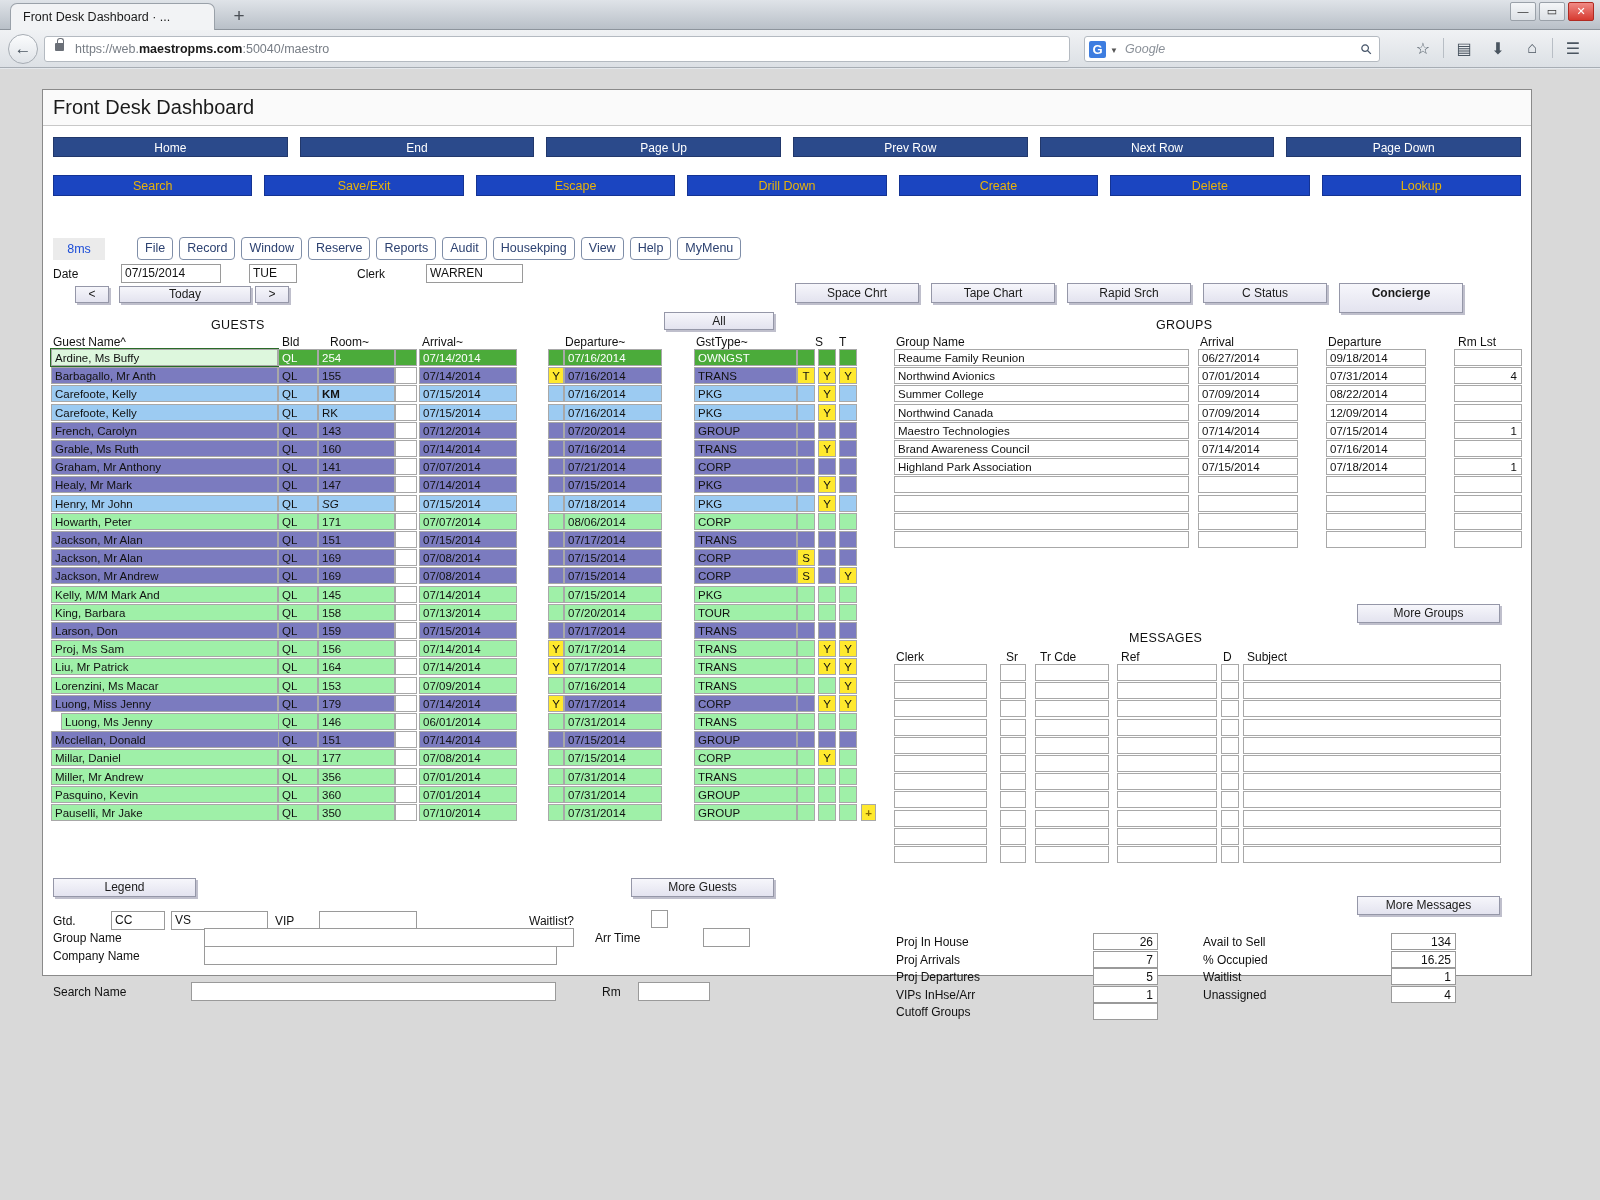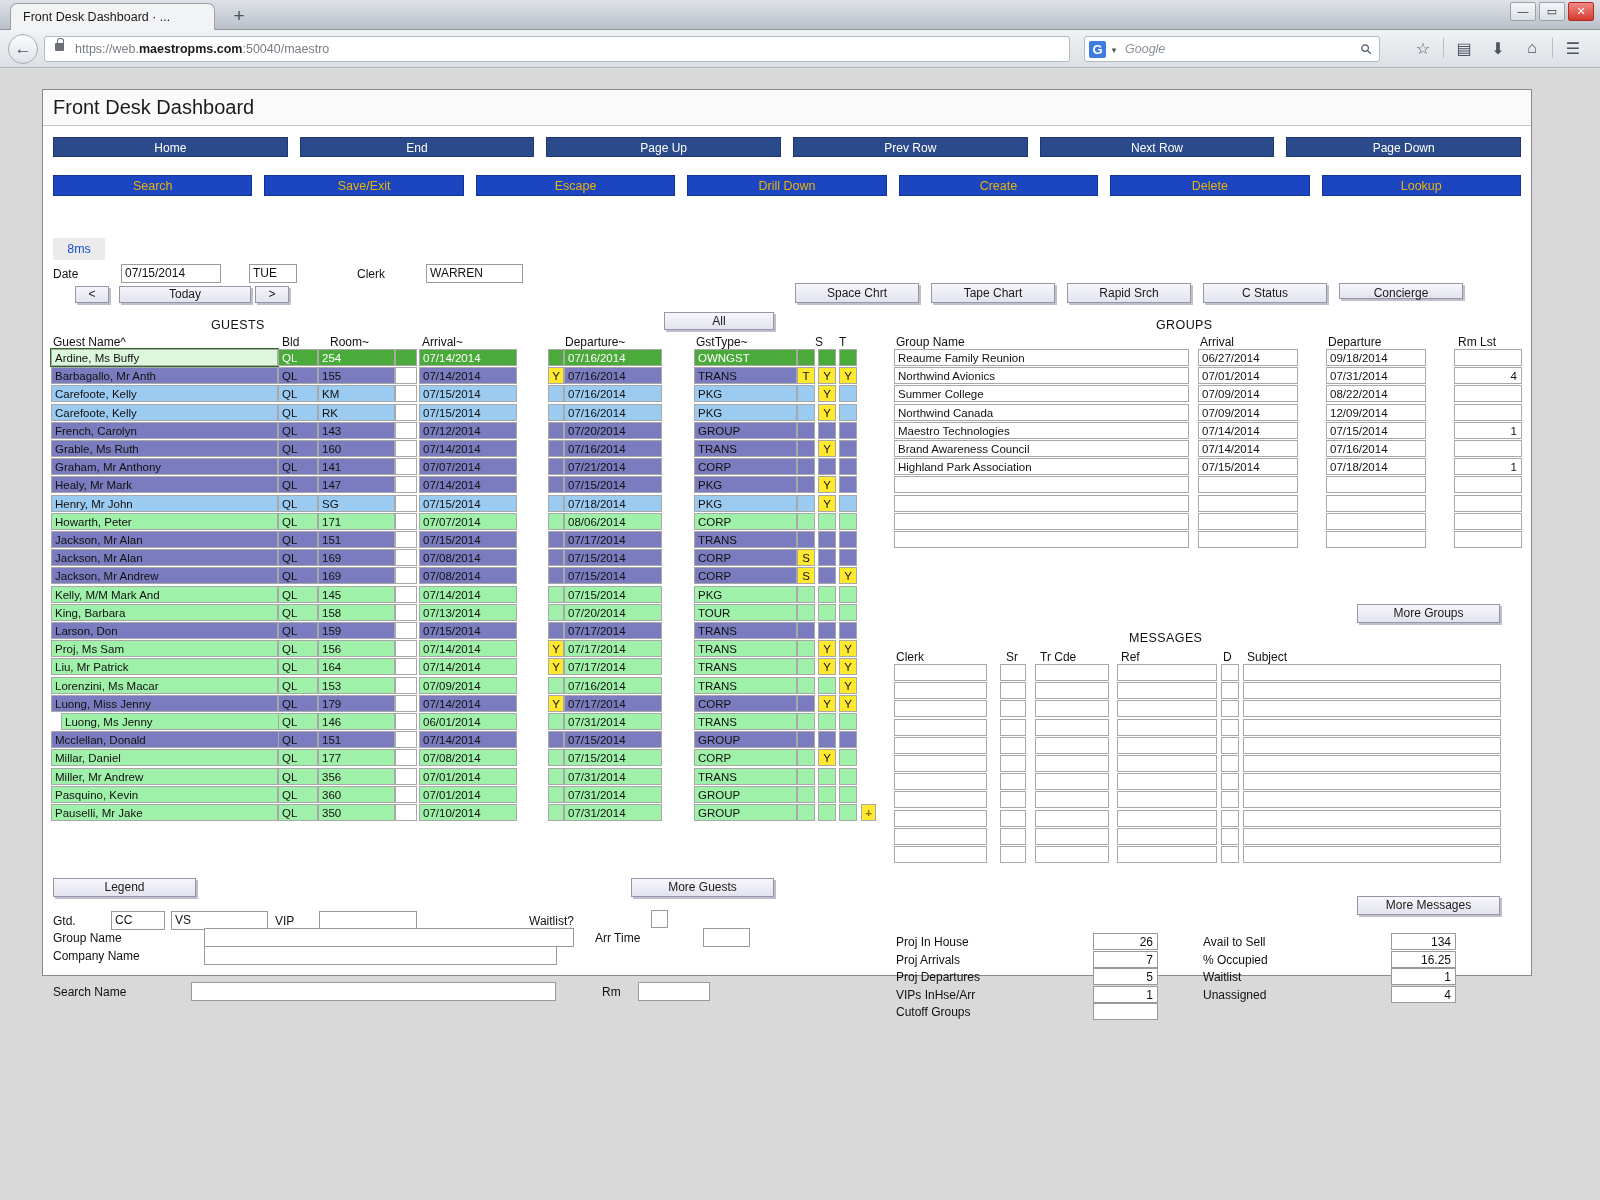--- a/index.html
+++ b/index.html
@@ -160,37 +160,49 @@
           <div class="actbtn">Search</div>
           <div class="actbtn">Save/Exit</div>
           <div class="actbtn">Escape</div>
           <div class="actbtn">Drill Down</div>
           <div class="actbtn">Create</div>
           <div class="actbtn">Delete</div>
           <div class="actbtn">Lookup</div>
         </div>
 
       <div class="ms">8ms</div>
+      <div class="menurow" id="menurow">
+          <div class="menubtn">File</div>
+          <div class="menubtn">Record</div>
+          <div class="menubtn">Window</div>
+          <div class="menubtn">Reserve</div>
+          <div class="menubtn">Reports</div>
+          <div class="menubtn">Audit</div>
+          <div class="menubtn">Housekping</div>
+          <div class="menubtn">View</div>
+          <div class="menubtn">Help</div>
+          <div class="menubtn">MyMenu</div>
+        </div>
 
       <div class="lbl" style="left:10px; top:177px;">Date</div>
       <div class="inp" style="left:78px; top:174px; width:100px; height:19px;">07/15/2014</div>
       <div class="inp" style="left:206px; top:174px; width:48px; height:19px;">TUE</div>
       <div class="lbl" style="left:314px; top:177px;">Clerk</div>
       <div class="inp" style="left:383px; top:174px; width:97px; height:19px;">WARREN</div>
 
       <div class="gbtn" style="left:32px; top:196px; width:34px; height:17px; line-height:15px;">&lt;</div>
       <div class="gbtn" style="left:76px; top:196px; width:132px; height:17px; line-height:15px;">Today</div>
       <div class="gbtn" style="left:212px; top:196px; width:34px; height:17px; line-height:15px;">&gt;</div>
 
       <div id="rightbtns">
           <div class="gbtn" style="left: 752px; top: 193px; width: 124px; height: 20px; line-height: 18px;">Space Chrt</div>
           <div class="gbtn" style="left: 888px; top: 193px; width: 124px; height: 20px; line-height: 18px;">Tape Chart</div>
           <div class="gbtn" style="left: 1024px; top: 193px; width: 124px; height: 20px; line-height: 18px;">Rapid Srch</div>
           <div class="gbtn" style="left: 1160px; top: 193px; width: 124px; height: 20px; line-height: 18px;">C Status</div>
-          <div class="gbtn" style="left: 1296px; top: 193px; width: 124px; height: 16px; line-height: 18px;">Concierge</div>
+          <div class="gbtn" style="left: 1296px; top: 193px; width: 124px; height: 30px; line-height: 18px; font-weight: bold;">Concierge</div>
         </div>
 
       <div class="secthead" style="left:168px; top:228px;">GUESTS</div>
       <div class="gbtn" style="left:621px; top:222px; width:110px; height:18px; line-height:16px;">All</div>
 
       <div class="colhead" style="left:10px;  top:245px;">Guest Name^</div>
       <div class="colhead" style="left:239px; top:245px;">Bld</div>
       <div class="colhead" style="left:287px; top:245px;">Room~</div>
       <div class="colhead" style="left:379px; top:245px;">Arrival~</div>
       <div class="colhead" style="left:522px; top:245px;">Departure~</div>
@@ -216,21 +228,21 @@
           <div class="cell ctr c-white" style="left: 352px; top: 277.2px; width: 22px;"></div>
           <div class="cell  c-purple" style="left: 376px; top: 277.2px; width: 98px;">07/14/2014</div>
           <div class="cell ctr c-yellow" style="left: 505px; top: 277.2px; width: 16px;">Y</div>
           <div class="cell  c-purple" style="left: 521px; top: 277.2px; width: 98px;">07/16/2014</div>
           <div class="cell  c-purple" style="left: 651px; top: 277.2px; width: 103px;">TRANS</div>
           <div class="cell ctr c-yellow" style="left: 754px; top: 277.2px; width: 18px;">T</div>
           <div class="cell ctr c-yellow" style="left: 775px; top: 277.2px; width: 18px;">Y</div>
           <div class="cell ctr c-yellow" style="left: 796px; top: 277.2px; width: 18px;">Y</div>
           <div class="cell  c-blue" style="left: 8px; top: 295.4px; width: 227px;">Carefoote, Kelly</div>
           <div class="cell  c-blue" style="left: 235px; top: 295.4px; width: 40px;">QL</div>
-          <div class="cell  c-blue" style="left: 275px; top: 295.4px; width: 77px;">KM</div>
+          <div class="cell  c-blue" style="left: 275px; top: 295.4px; width: 77px; font-weight: bold;">KM</div>
           <div class="cell ctr c-white" style="left: 352px; top: 295.4px; width: 22px;"></div>
           <div class="cell  c-blue" style="left: 376px; top: 295.4px; width: 98px;">07/15/2014</div>
           <div class="cell ctr c-blue" style="left: 505px; top: 295.4px; width: 16px;"></div>
           <div class="cell  c-blue" style="left: 521px; top: 295.4px; width: 98px;">07/16/2014</div>
           <div class="cell  c-blue" style="left: 651px; top: 295.4px; width: 103px;">PKG</div>
           <div class="cell ctr c-blue" style="left: 754px; top: 295.4px; width: 18px;"></div>
           <div class="cell ctr c-yellow" style="left: 775px; top: 295.4px; width: 18px;">Y</div>
           <div class="cell ctr c-blue" style="left: 796px; top: 295.4px; width: 18px;"></div>
           <div class="cell  c-blue" style="left: 8px; top: 313.6px; width: 227px;">Carefoote, Kelly</div>
           <div class="cell  c-blue" style="left: 235px; top: 313.6px; width: 40px;">QL</div>
@@ -282,21 +294,21 @@
           <div class="cell ctr c-white" style="left: 352px; top: 386.4px; width: 22px;"></div>
           <div class="cell  c-purple" style="left: 376px; top: 386.4px; width: 98px;">07/14/2014</div>
           <div class="cell ctr c-purple" style="left: 505px; top: 386.4px; width: 16px;"></div>
           <div class="cell  c-purple" style="left: 521px; top: 386.4px; width: 98px;">07/15/2014</div>
           <div class="cell  c-purple" style="left: 651px; top: 386.4px; width: 103px;">PKG</div>
           <div class="cell ctr c-purple" style="left: 754px; top: 386.4px; width: 18px;"></div>
           <div class="cell ctr c-yellow" style="left: 775px; top: 386.4px; width: 18px;">Y</div>
           <div class="cell ctr c-purple" style="left: 796px; top: 386.4px; width: 18px;"></div>
           <div class="cell  c-blue" style="left: 8px; top: 404.6px; width: 227px;">Henry, Mr John</div>
           <div class="cell  c-blue" style="left: 235px; top: 404.6px; width: 40px;">QL</div>
-          <div class="cell  c-blue" style="left: 275px; top: 404.6px; width: 77px;">SG</div>
+          <div class="cell  c-blue" style="left: 275px; top: 404.6px; width: 77px; font-style: italic;">SG</div>
           <div class="cell ctr c-white" style="left: 352px; top: 404.6px; width: 22px;"></div>
           <div class="cell  c-blue" style="left: 376px; top: 404.6px; width: 98px;">07/15/2014</div>
           <div class="cell ctr c-blue" style="left: 505px; top: 404.6px; width: 16px;"></div>
           <div class="cell  c-blue" style="left: 521px; top: 404.6px; width: 98px;">07/18/2014</div>
           <div class="cell  c-blue" style="left: 651px; top: 404.6px; width: 103px;">PKG</div>
           <div class="cell ctr c-blue" style="left: 754px; top: 404.6px; width: 18px;"></div>
           <div class="cell ctr c-yellow" style="left: 775px; top: 404.6px; width: 18px;">Y</div>
           <div class="cell ctr c-blue" style="left: 796px; top: 404.6px; width: 18px;"></div>
           <div class="cell  c-green" style="left: 8px; top: 422.8px; width: 227px;">Howarth, Peter</div>
           <div class="cell  c-green" style="left: 235px; top: 422.8px; width: 40px;">QL</div>

